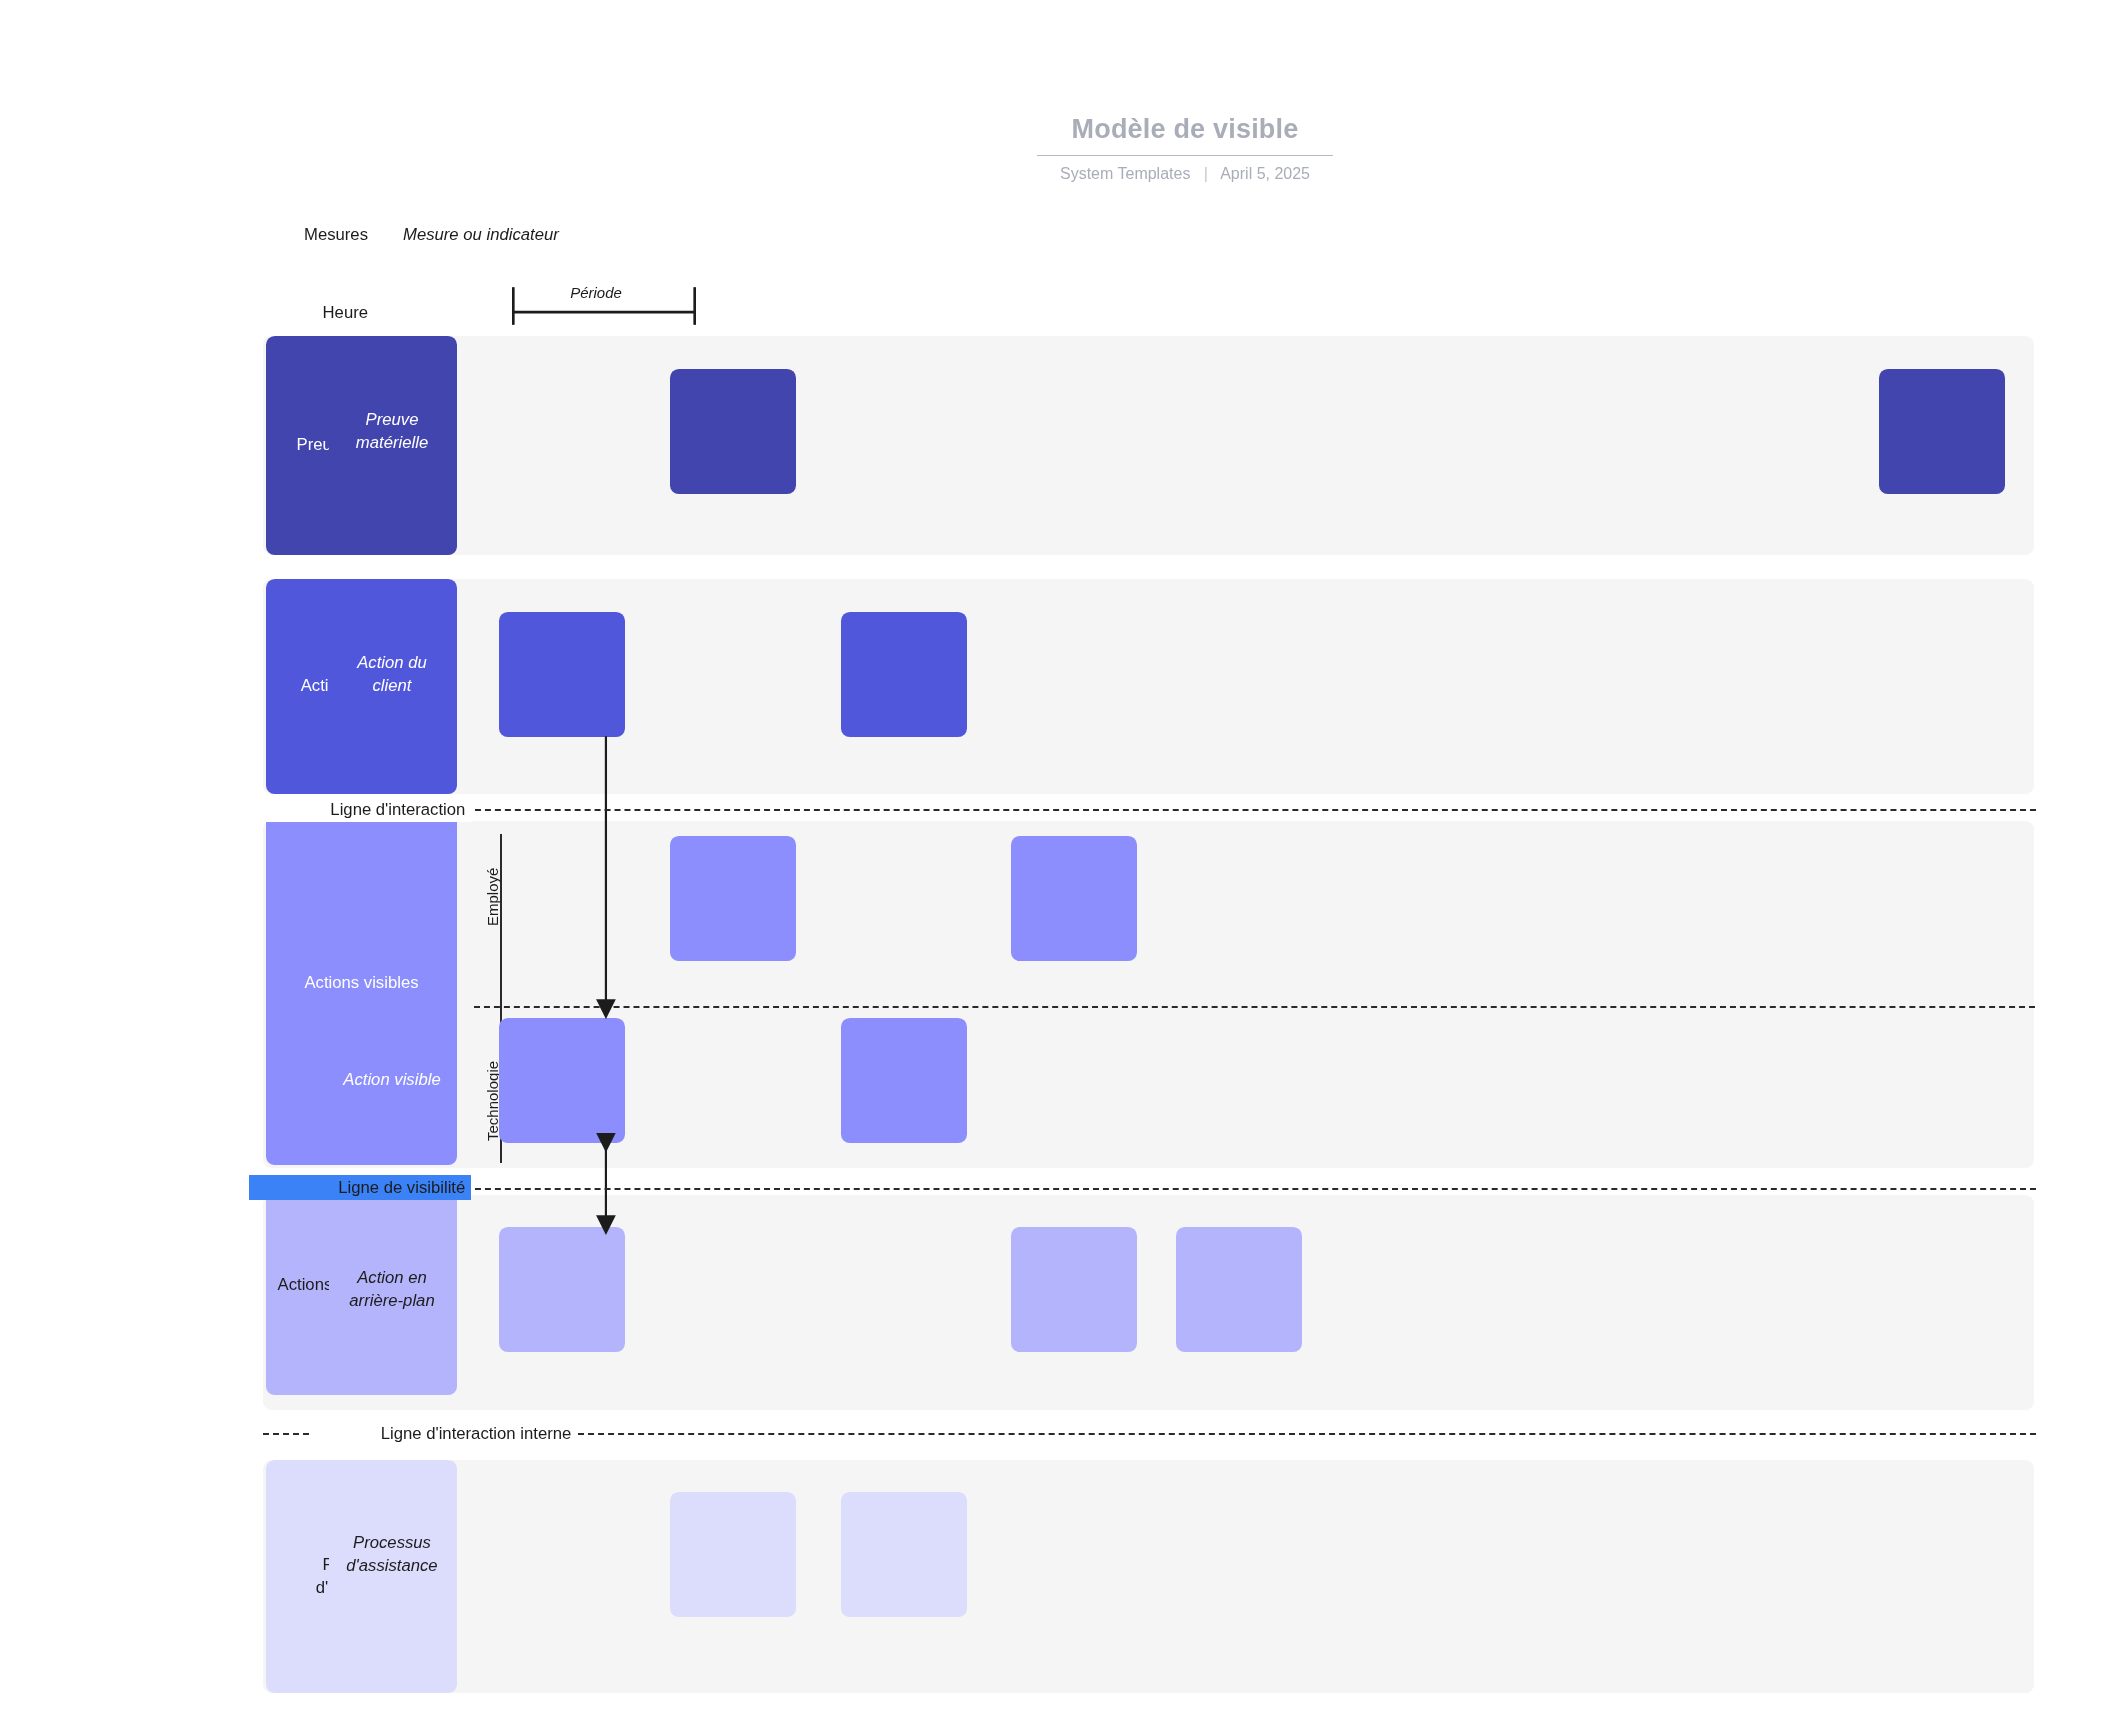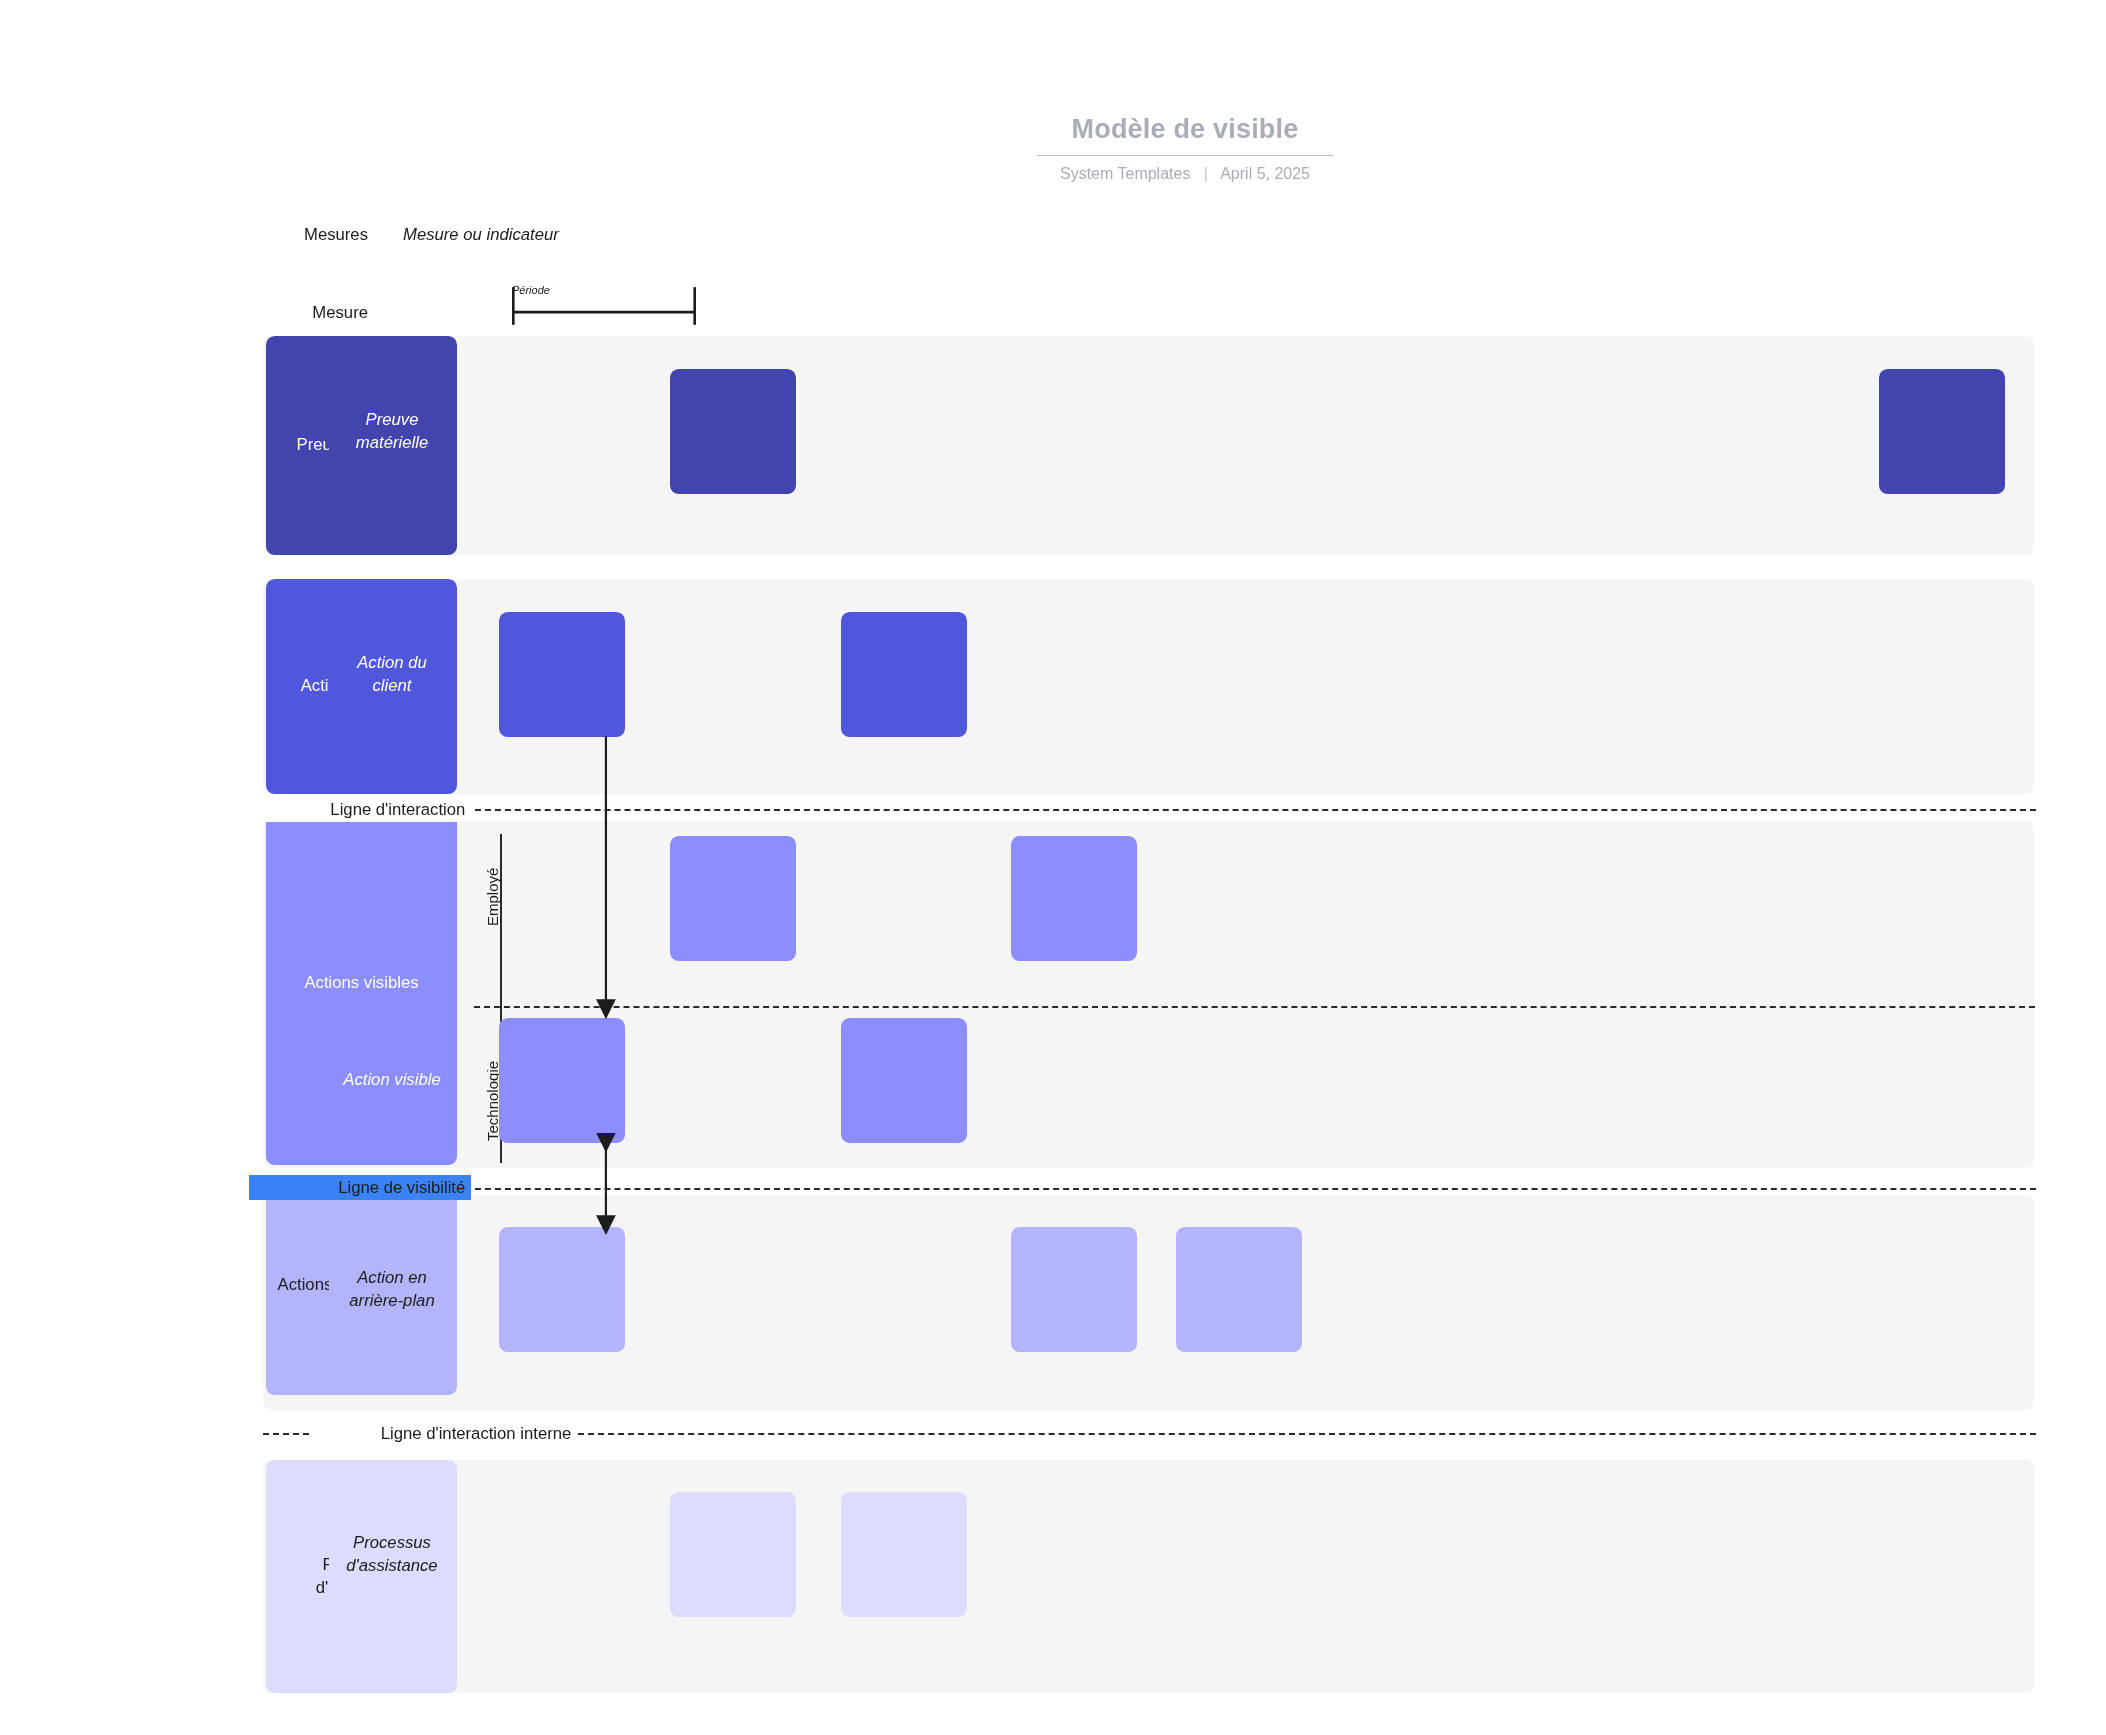--- a/index.html
+++ b/index.html
@@ -24,22 +24,22 @@
   .meta-label{
     font-size:16.7px;font-weight:normal;color:#1c1c1c;
     width:140px;text-align:right;
   }
   .meta-value{
     font-size:16.7px;font-style:italic;color:#1c1c1c;margin-left:35px;
     white-space:nowrap;
   }
   #period-bracket{position:absolute;left:512px;top:287px;width:184px;height:38px;}
   .period-caption{
-    position:absolute;left:0;top:-3.5px;width:168px;
-    font-size:11px;font-style:italic;color:#1c1c1c;
+    position:absolute;left:0;top:-3.5px;width:168px;text-align:center;
+    font-size:15px;font-style:italic;color:#1c1c1c;
   }
 
   
   .lane{
     position:absolute;left:263px;width:1771px;
     background:#f5f5f5;border-radius:8.8px;
   }
   .rowlabel{
     position:absolute;left:266px;width:191px;border-radius:8.8px;
     display:flex;align-items:center;justify-content:center;
@@ -80,21 +80,21 @@
     <span>April 5, 2025</span>
   </div>
 </div>
 
 <div class="meta-row" style="left:228px;top:225px;">
   <div class="meta-label">Mesures</div>
   <div class="meta-value">Mesure ou indicateur</div>
 </div>
 
 <div class="meta-row" style="left:228px;top:303px;">
-  <div class="meta-label">Mesure</div>
+  <div class="meta-label">Heure</div>
 </div>
 
 <div id="period-bracket">
   <div class="period-caption">Période</div>
   <svg width="184" height="38" viewBox="0 0 210 43">
     <line x1="1.5" y1="0" x2="1.5" y2="43" stroke="#1c1c1c" stroke-width="3"></line>
     <line x1="208.5" y1="0" x2="208.5" y2="43" stroke="#1c1c1c" stroke-width="3"></line>
     <line x1="0" y1="28.5" x2="210" y2="28.5" stroke="#1c1c1c" stroke-width="3"></line>
   </svg>
 </div>

